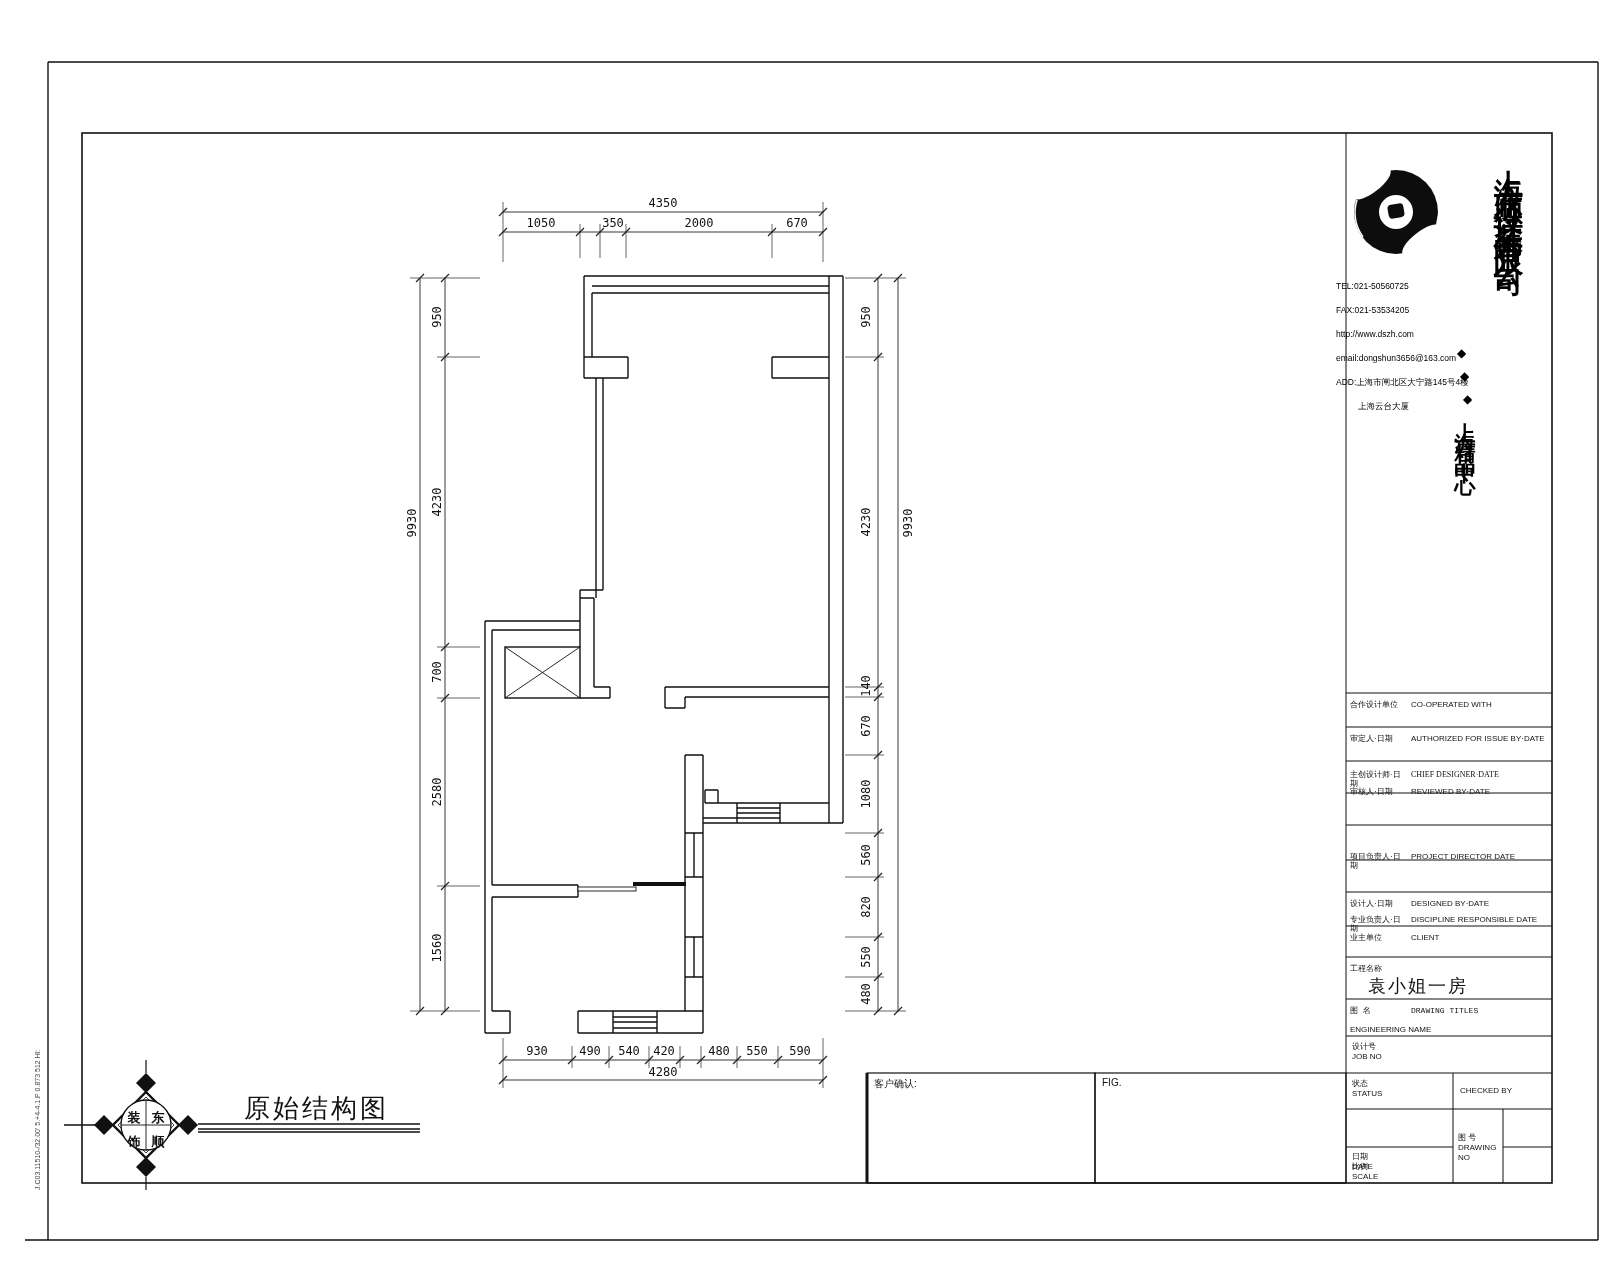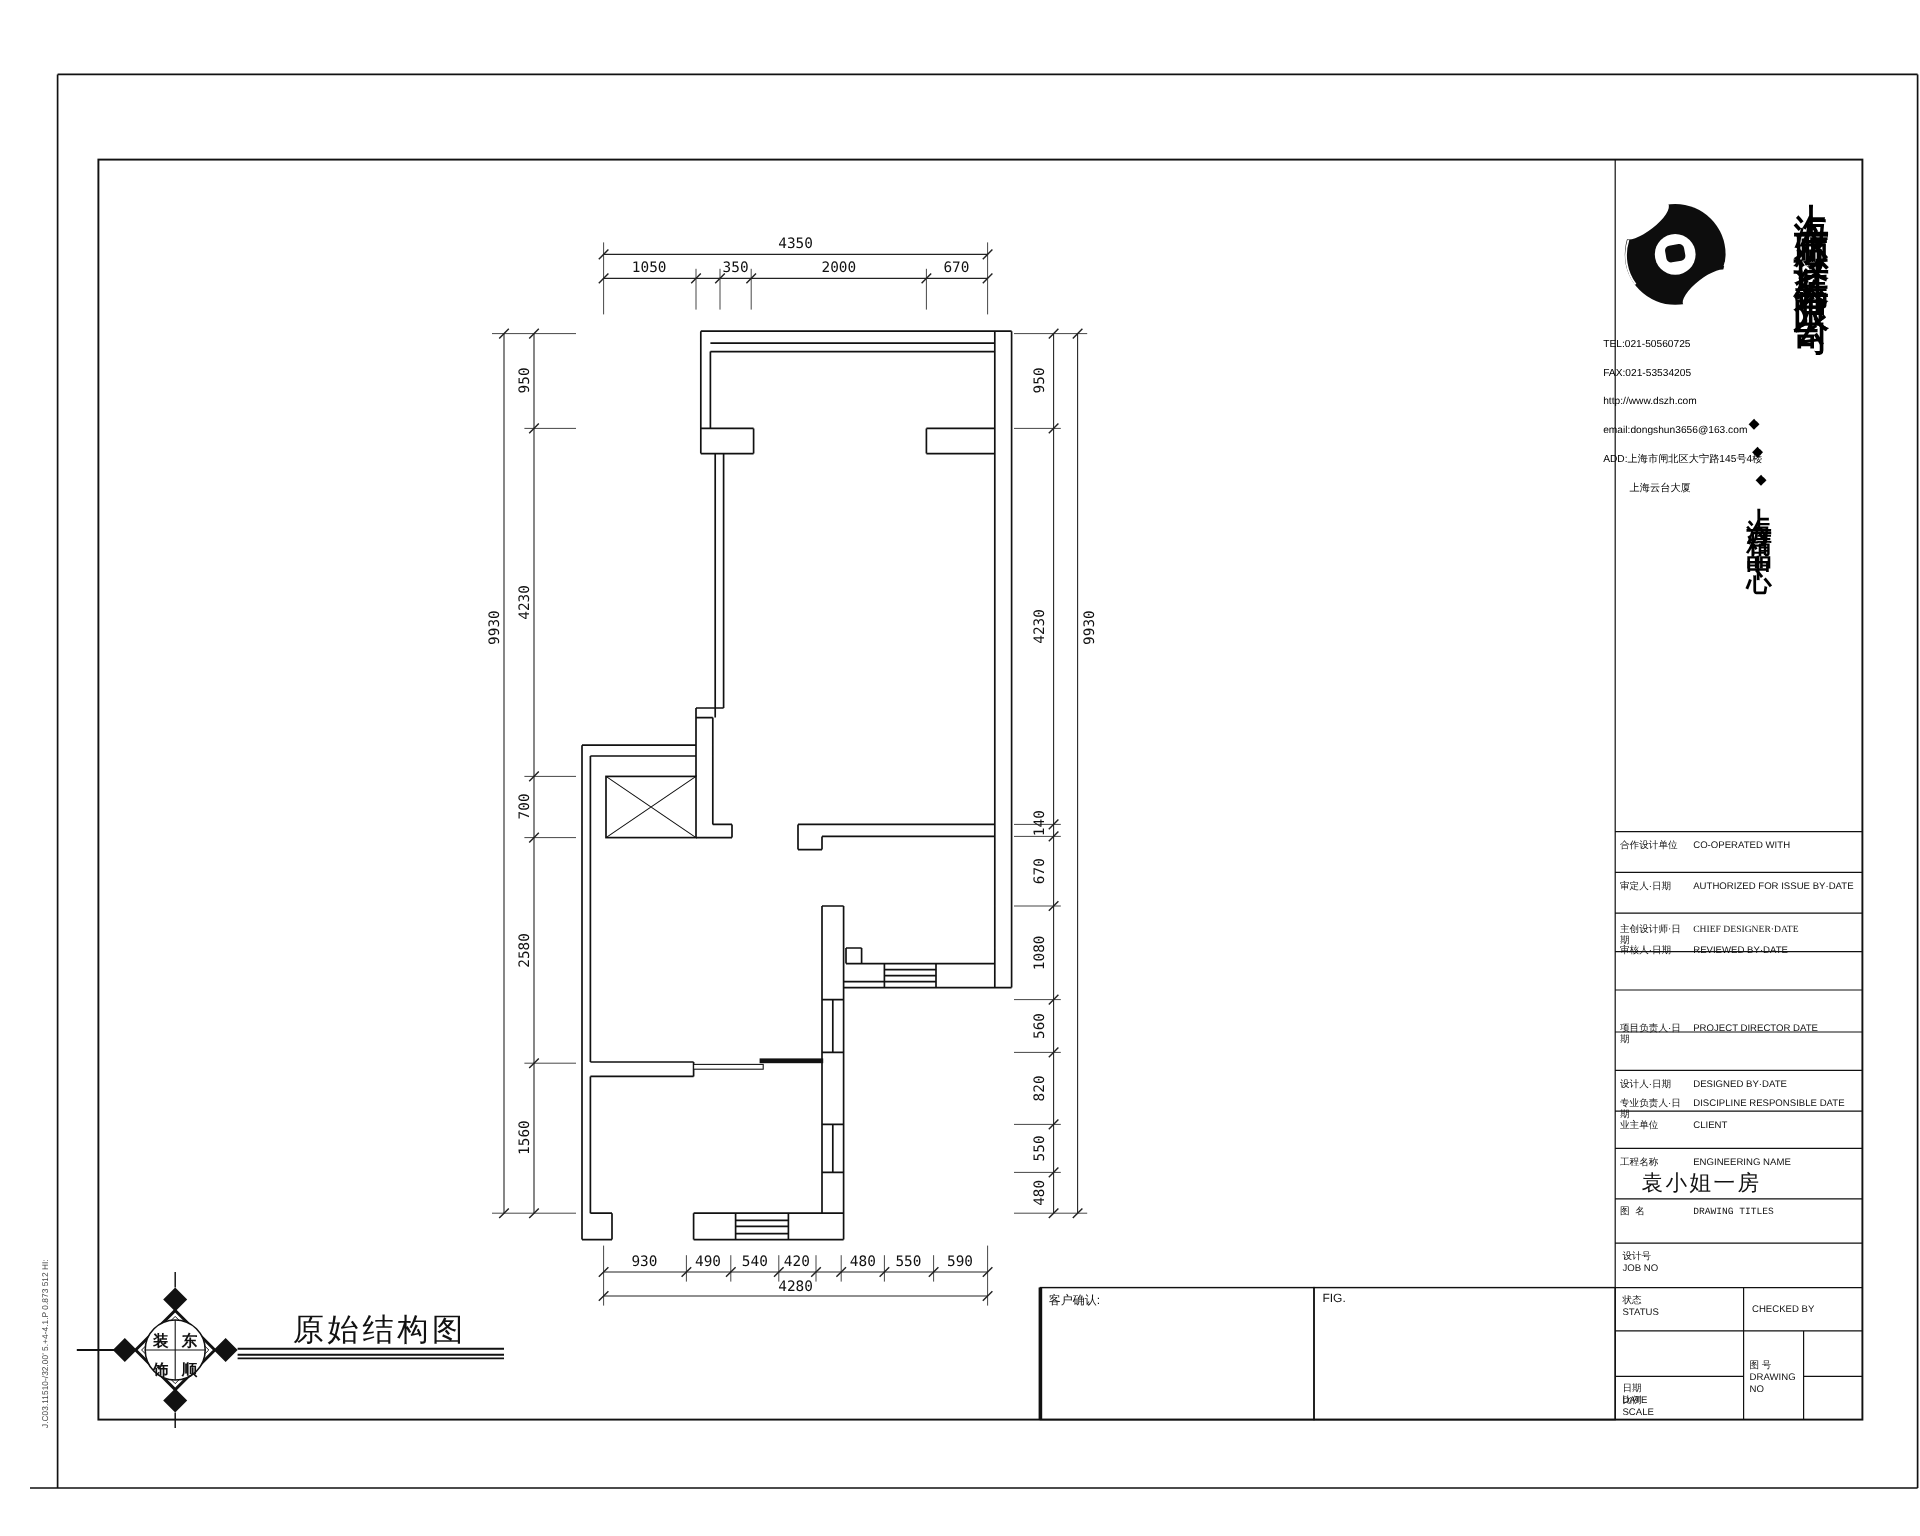--- a/index.html
+++ b/index.html
@@ -218,21 +218,21 @@
     <span class="tb-en">DISCIPLINE RESPONSIBLE DATE</span>
   </div>
   <div class="tb-row" style="top:892px;">
     <span class="tb-cn">设计人·日期</span>
     <span class="tb-en">DESIGNED BY·DATE</span>
   </div>
   <div class="tb-row" style="top:926px;">
     <span class="tb-cn">业主单位</span>
     <span class="tb-en">CLIENT</span>
   </div>
-  <div class="tb-row" style="top:957px;">
+  <div class="tb-row" style="top:957px;flex-direction:column;">
     <span class="tb-cn">工程名称</span>
     <span class="tb-en">ENGINEERING NAME</span>
   </div>
   <div id="eng-name-value" class="abs">袁小姐一房</div>
   <div class="tb-row" style="top:999px;font-family:Liberation Mono, monospace;">
     <span class="tb-cn">图 名</span>
     <span class="tb-en">DRAWING TITLES</span>
   </div>
 
   <div class="stack" style="left:1352px;top:1042px;">

